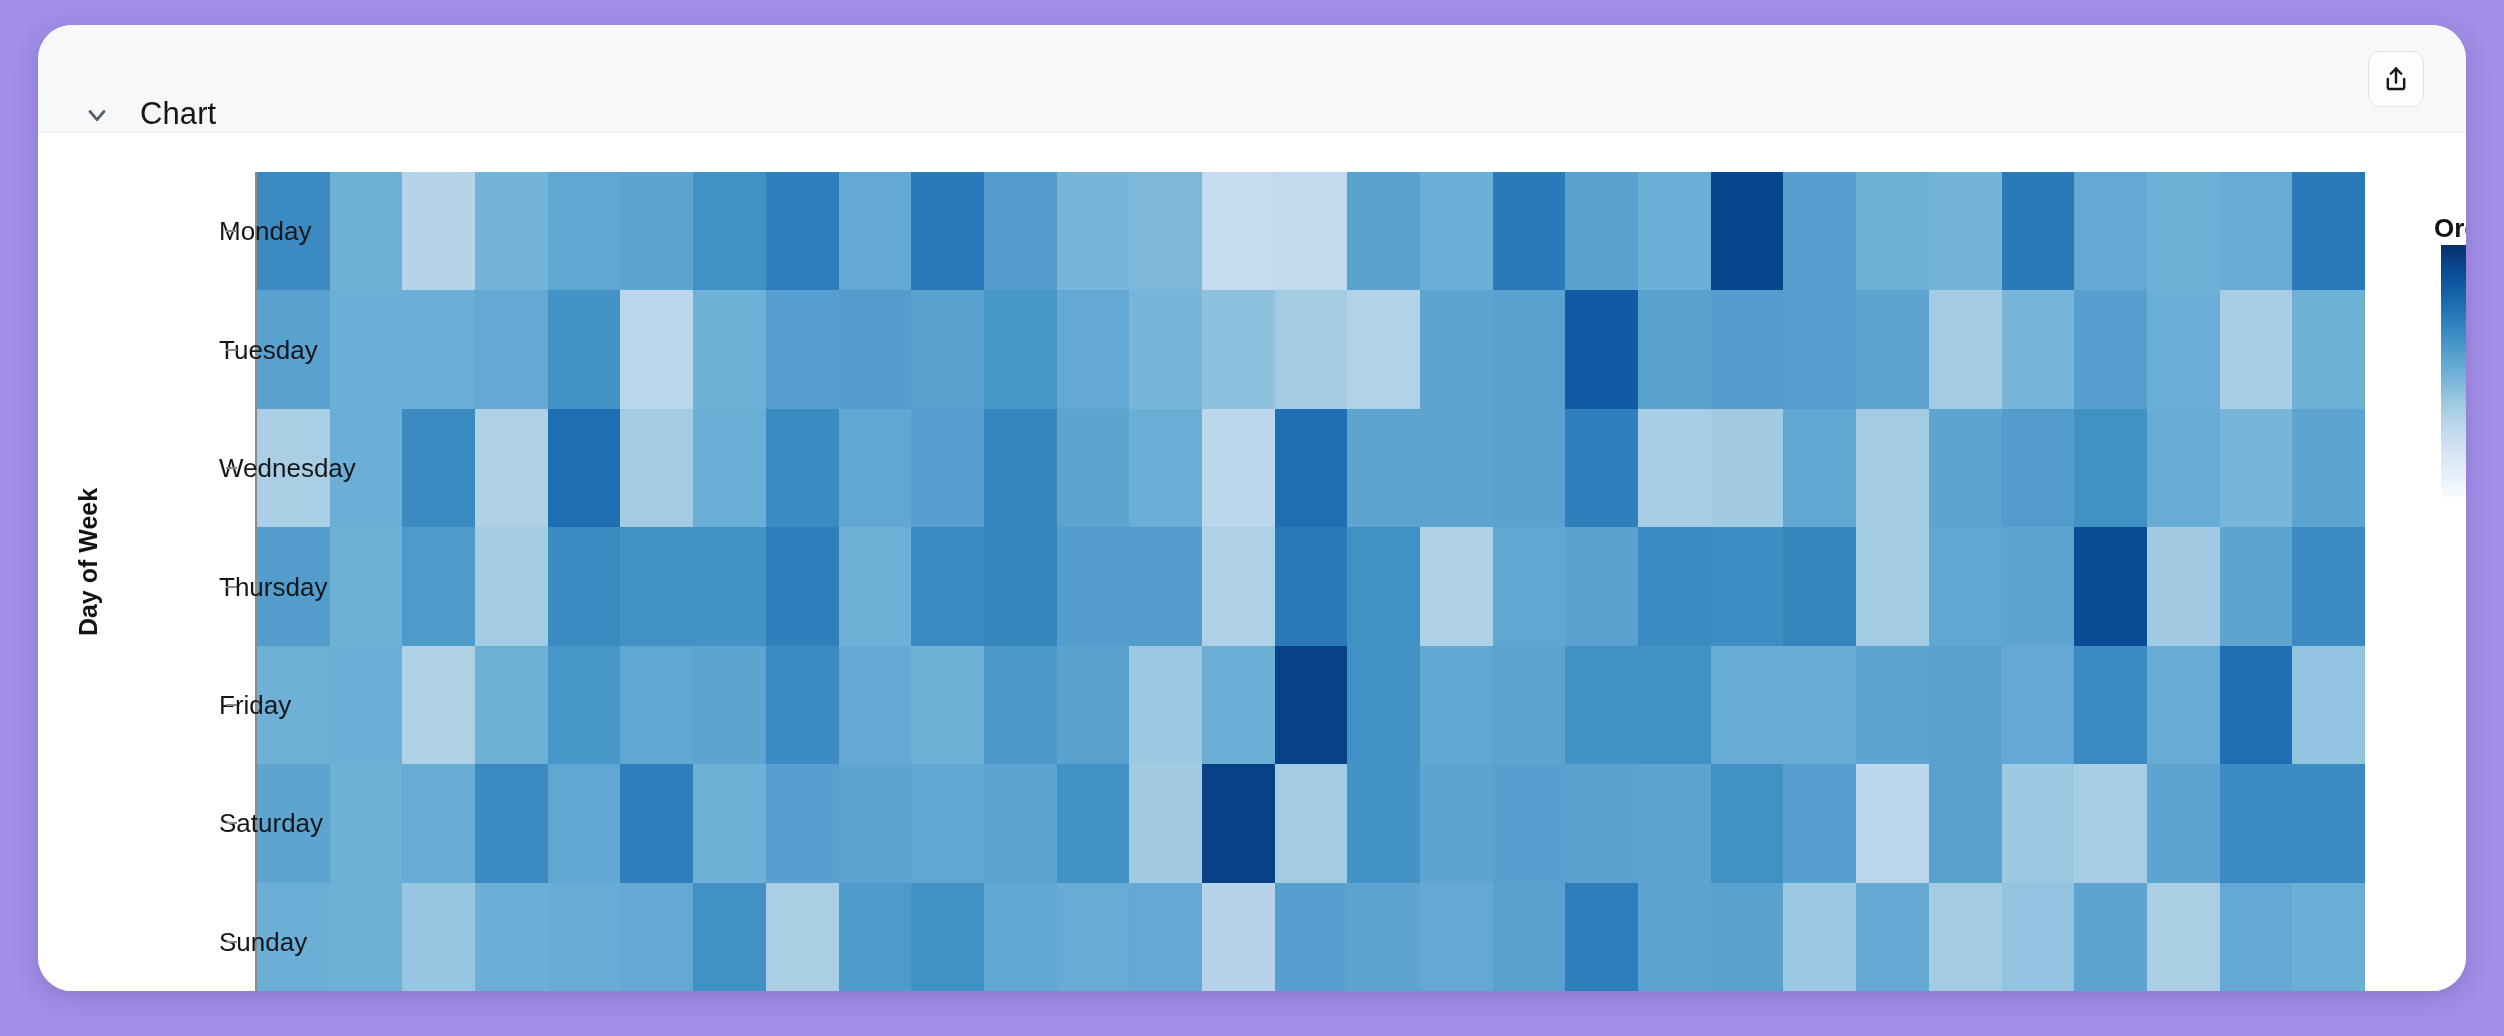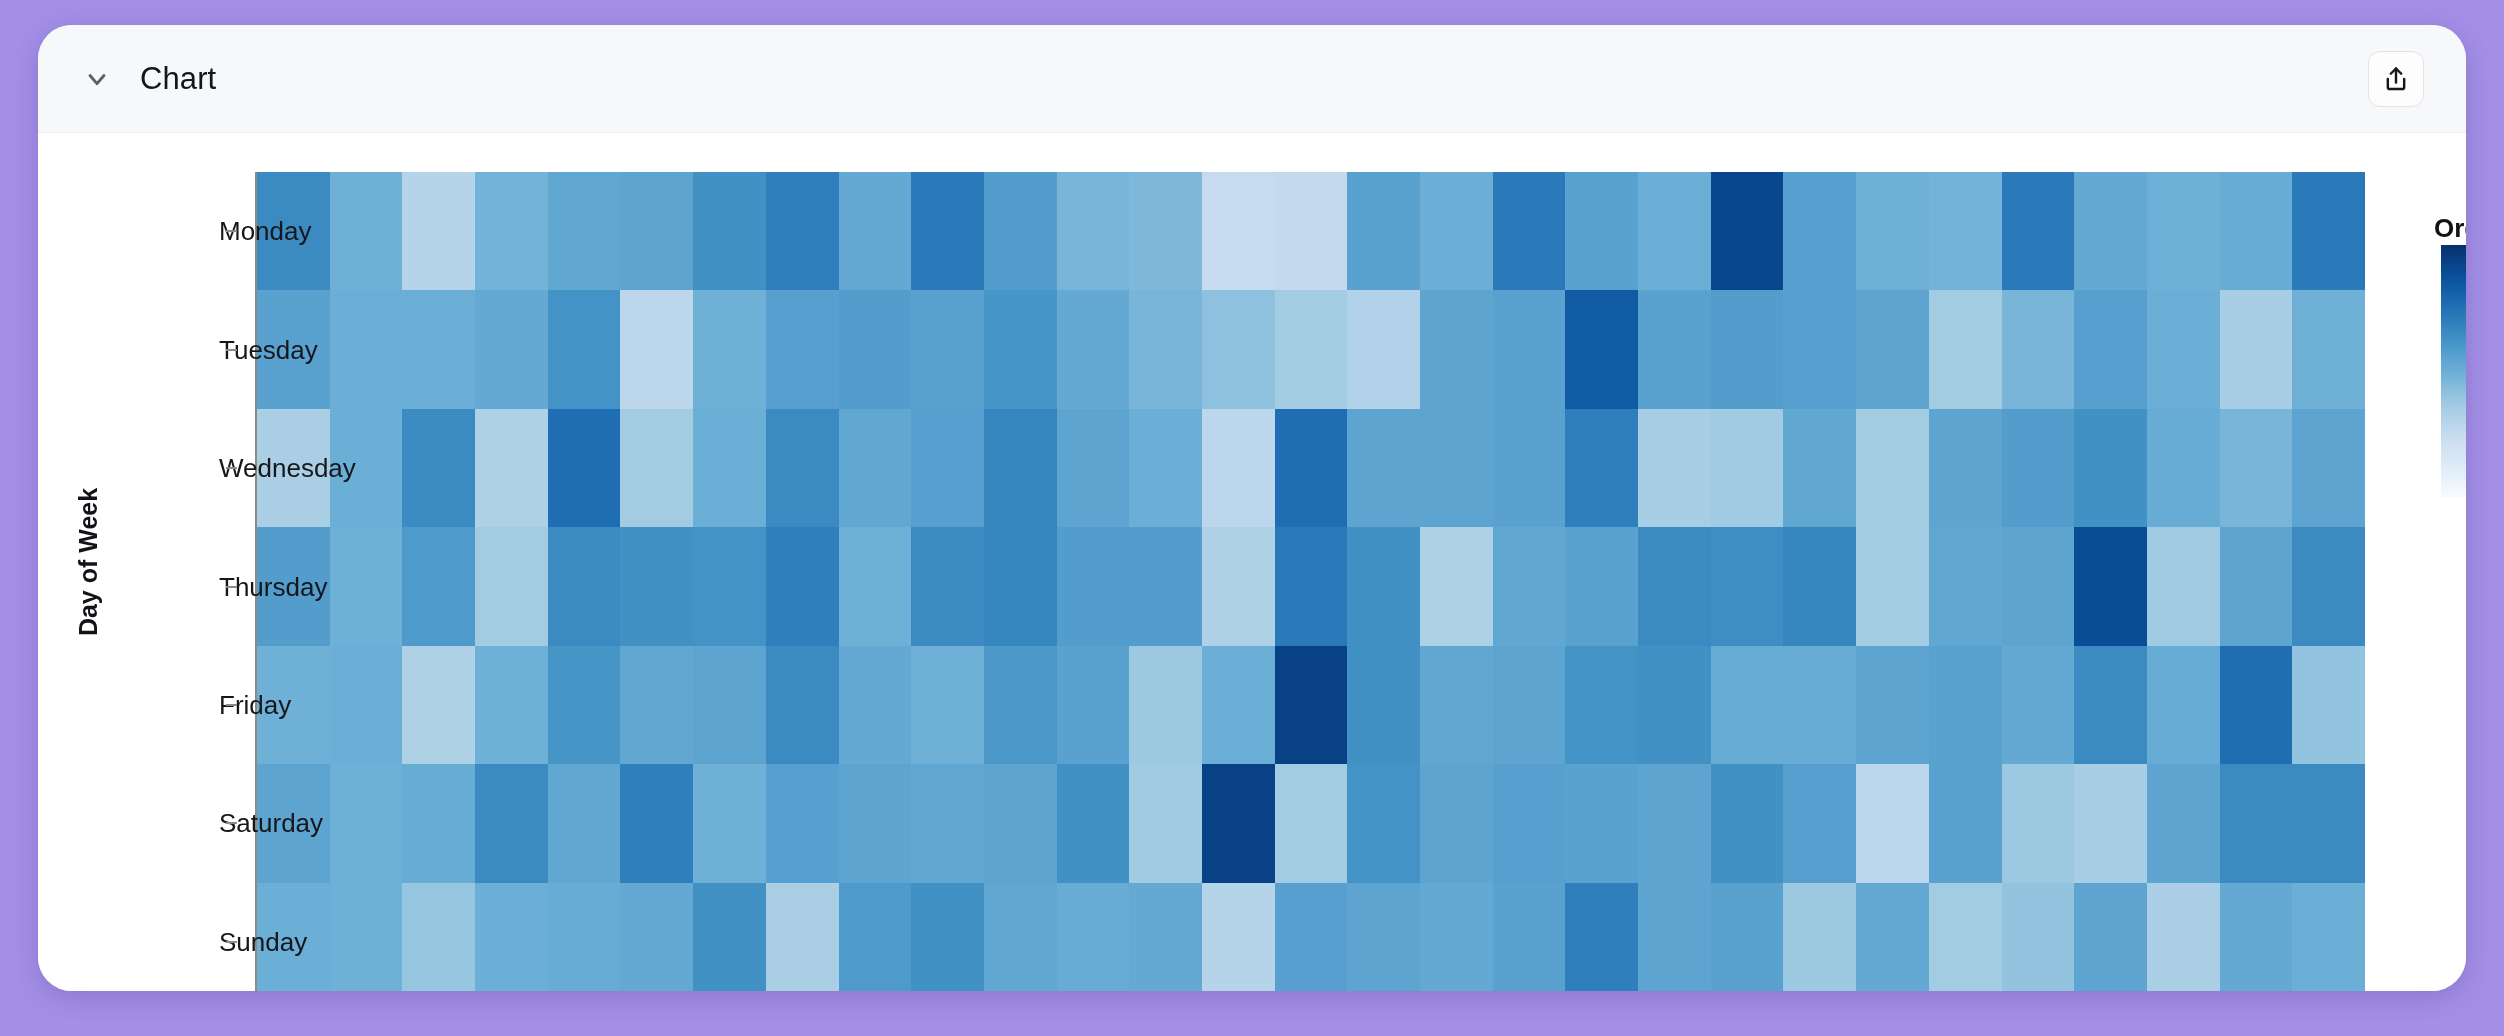--- a/index.html
+++ b/index.html
@@ -14,21 +14,21 @@
     width: 2428px; height: 966px;
     background: #ffffff;
     border-radius: 34px;
     box-shadow: 0 6px 26px rgba(40,30,80,0.20);
     overflow: hidden;
   }
   #card-header {
     position: absolute; left: 0; top: 0; width: 100%; height: 108px;
     background: #f6f8fa;
     border-bottom: 1px solid #eceef1;
-    display: flex; align-items: center;
+    display: flex; align-items: flex-end;
   }
   #chevron {
     margin-left: 42px; width: 34px; height: 34px;
     display: flex; align-items: center; justify-content: center;
     cursor: pointer;
   }
   #chevron svg { display: block; }
   #card-title {
     margin-left: 26px;
     font-size: 31px; color: #14161a; font-weight: 400; letter-spacing: .1px;

